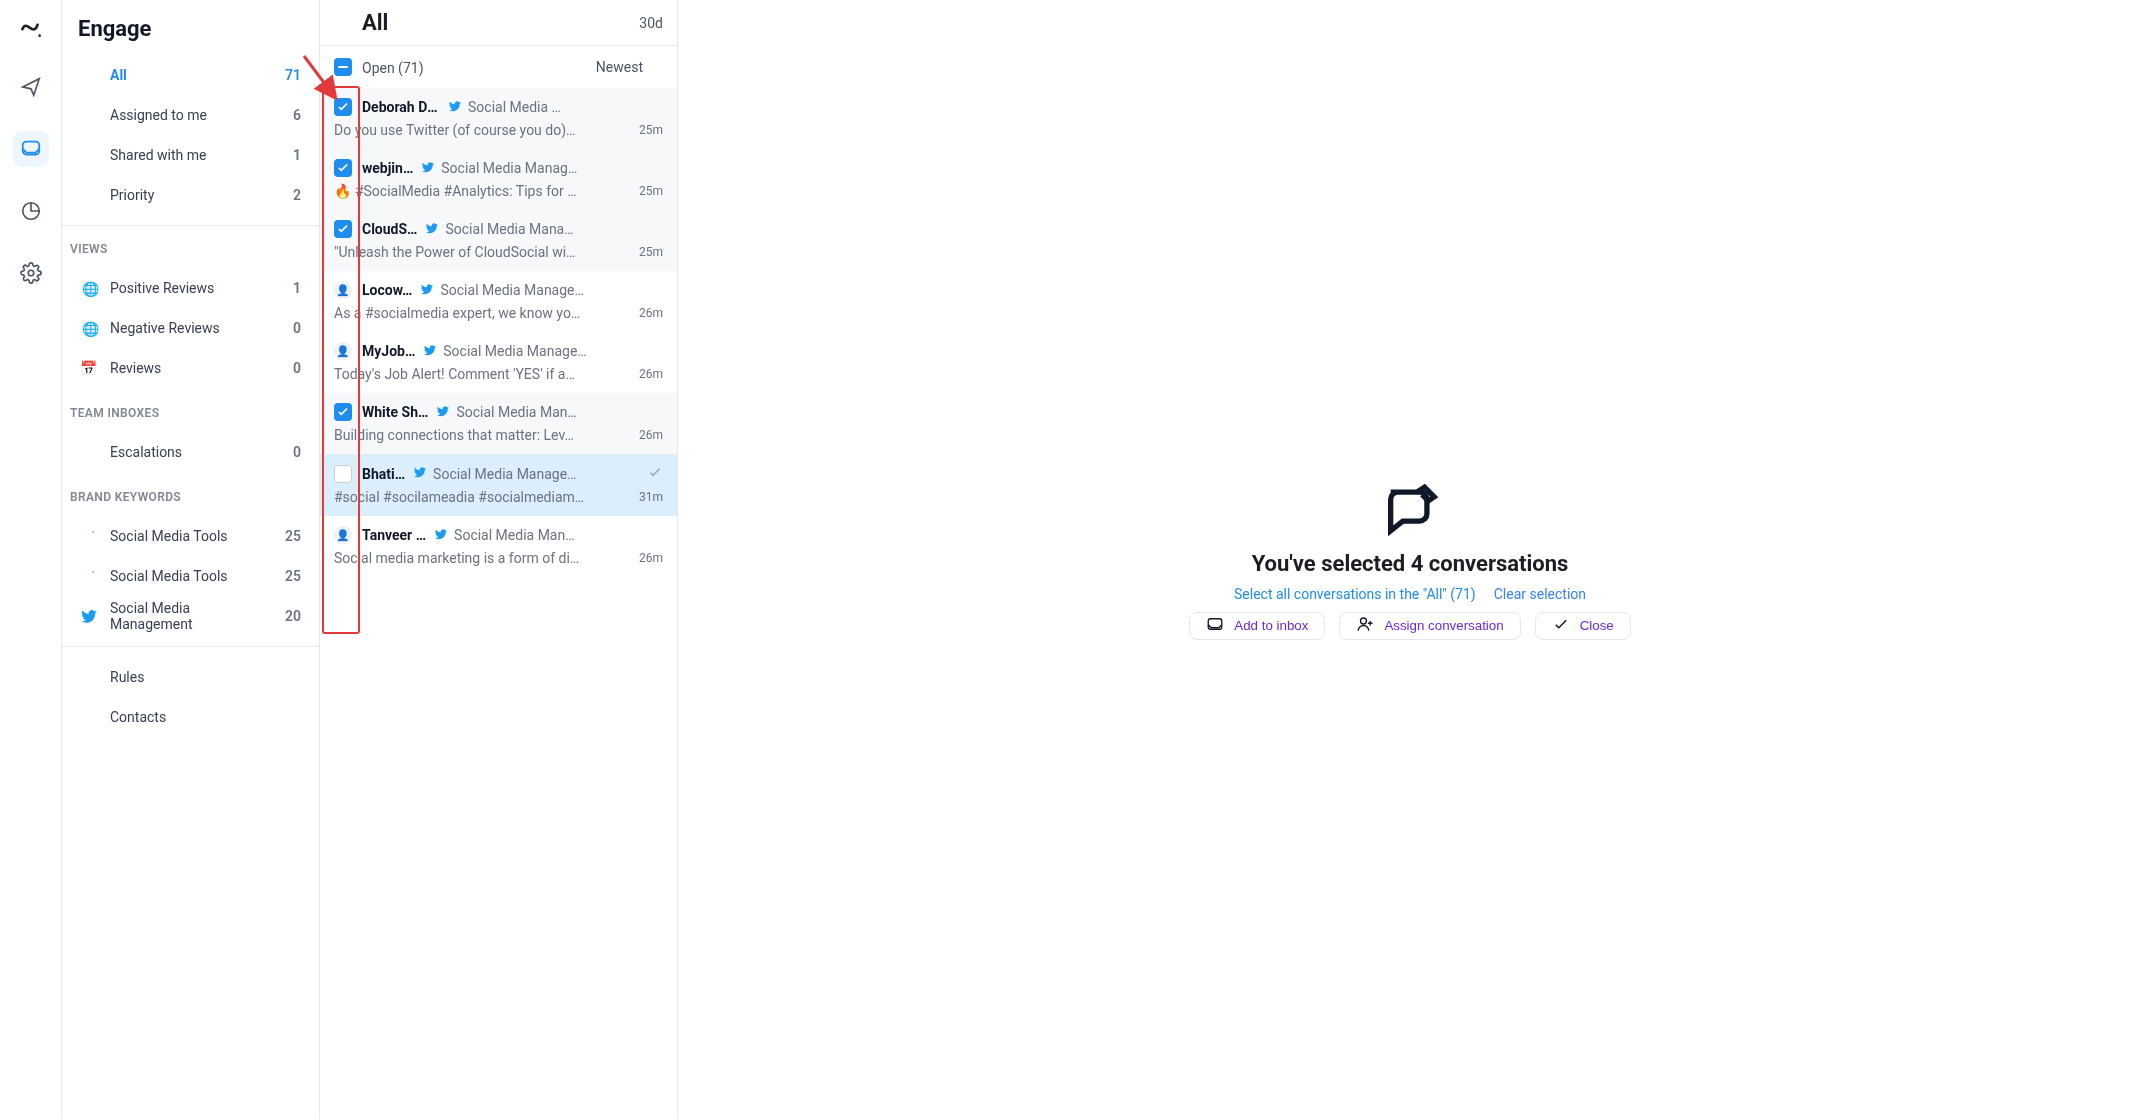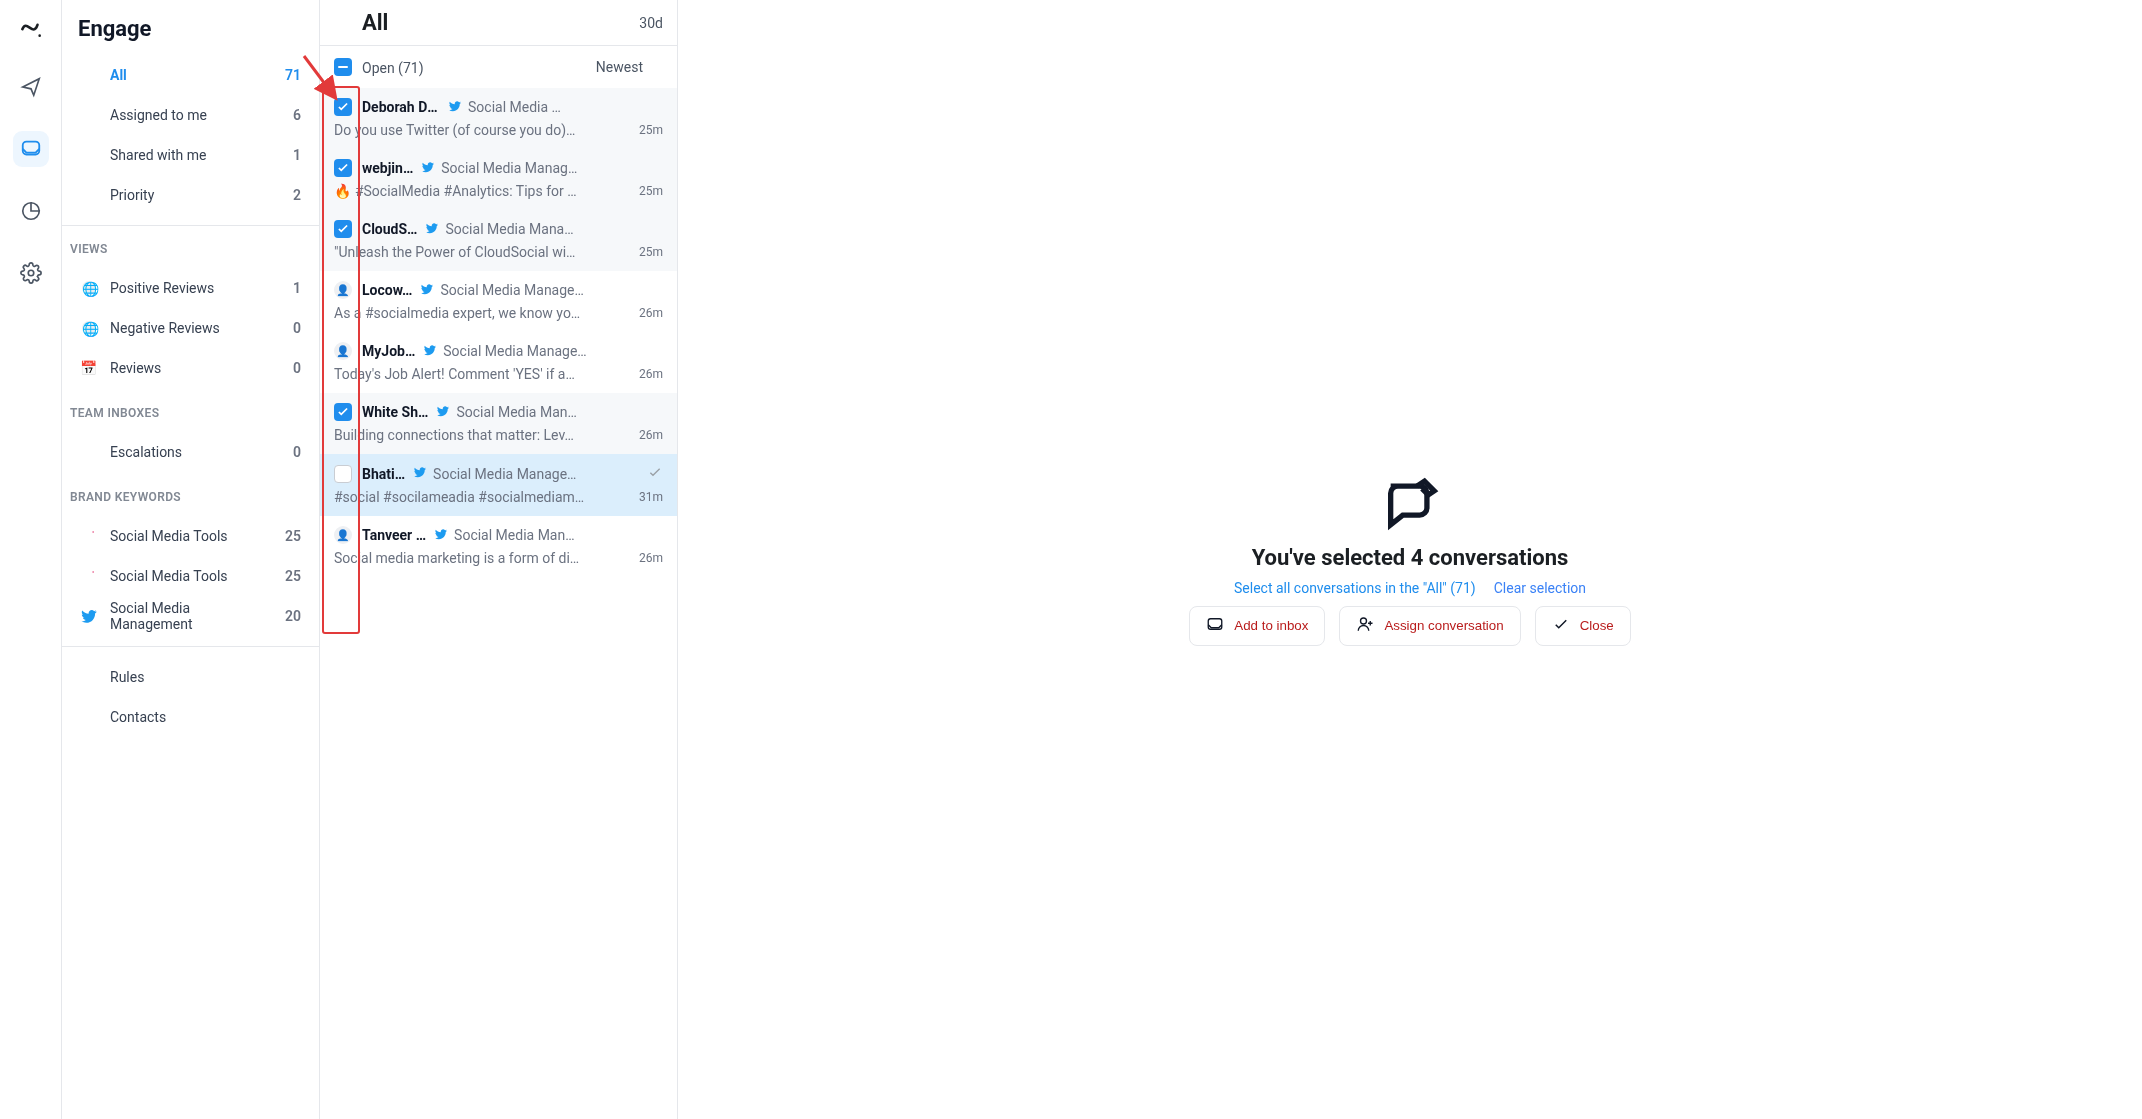--- a/index.html
+++ b/index.html
@@ -113,21 +113,21 @@
 
   
   .main{display:flex;align-items:center;justify-content:center}
   .select-pane{display:flex;flex-direction:column;align-items:center;gap:10px}
   .select-pane .hero svg{width:58px;height:58px}
   .select-pane h3{margin:0;font-size:22px;font-weight:700}
   .select-pane .links{display:flex;gap:18px;color:#374151}
   .select-pane .links a{color:var(--blue);text-decoration:none}
   .select-pane .links .clear{color:#3b82f6}
   .actions{display:flex;gap:14px}
-  .btn{display:inline-flex;align-items:center;gap:10px;height:40px;padding:0 16px;border:1px solid var(--border);border-radius:8px;background:#fff;cursor:pointer;color:#b91c1c}
+  .btn{display:inline-flex;align-items:center;gap:10px;height:28px;padding:0 16px;border:1px solid var(--border);border-radius:8px;background:#fff;cursor:pointer;color:#6d28d9}
   .btn svg{width:18px;height:18px}
 </style>
 </head>
 <body>
 
 <div class="app">
 
   <div class="rail">
     <div class="logo">
       <svg viewBox="0 0 24 24" fill="none" stroke-width="2.4" stroke-linecap="round">

